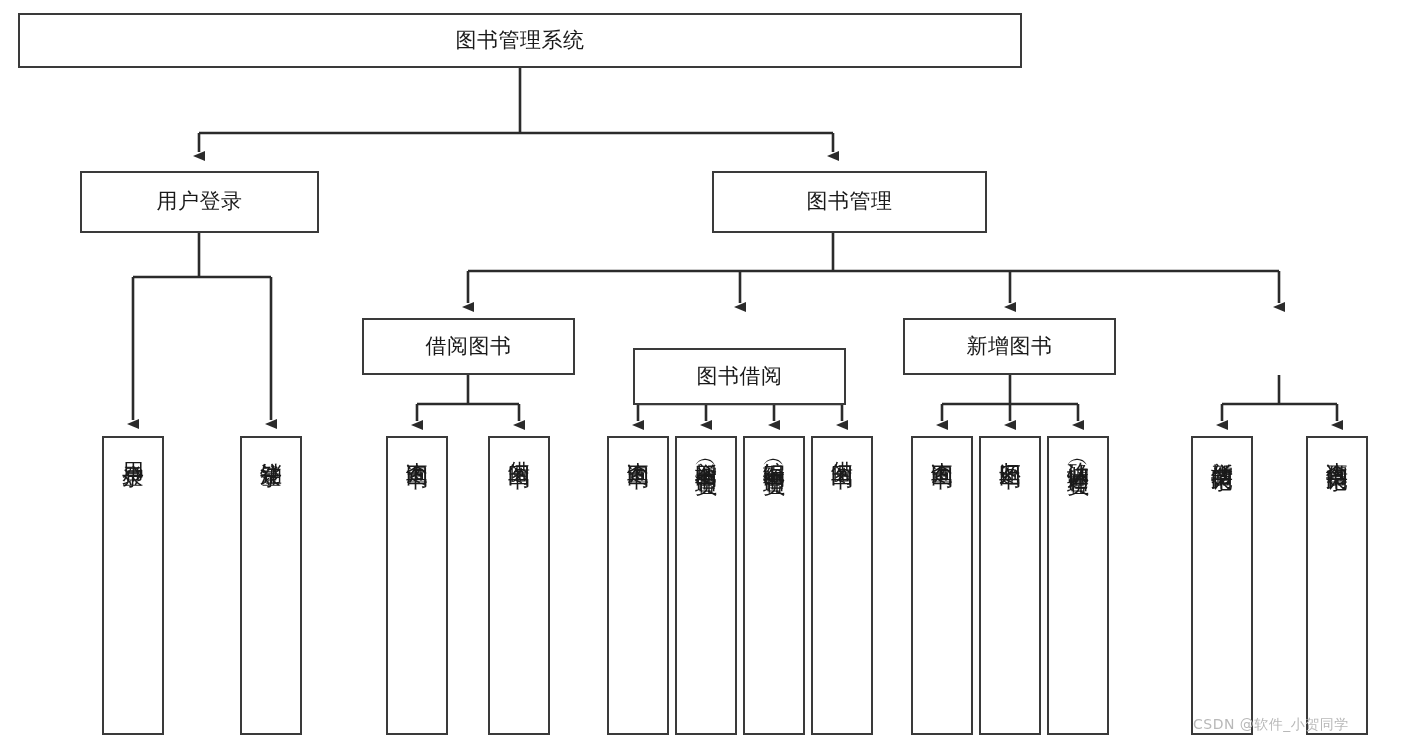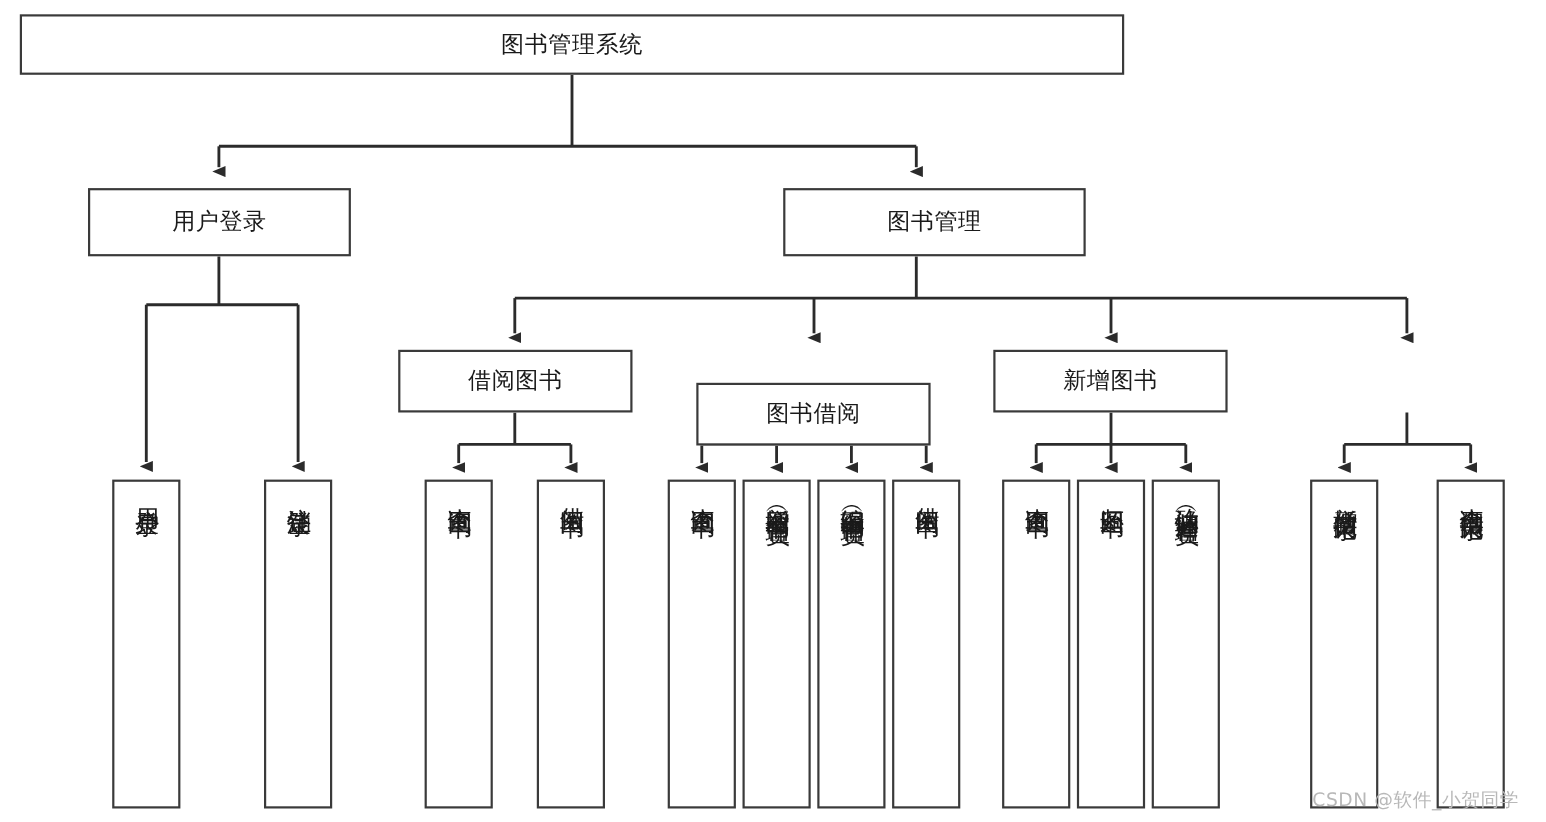--- a/index.html
+++ b/index.html
@@ -60,21 +60,21 @@
     writing-mode: vertical-rl;
     text-orientation: upright;
     font-size: 22px;
     line-height: 1.0;
     letter-spacing: 2px;
     white-space: nowrap;
   }
   .watermark {
     position: absolute;
     color: #b8b8b8;
-    font-size: 17px;
+    font-size: 14px;
     letter-spacing: 0.5px;
     white-space: nowrap;
     z-index: 5;
   }
 </style>
 </head>
 <body>
 
 <div id="canvas">
 

